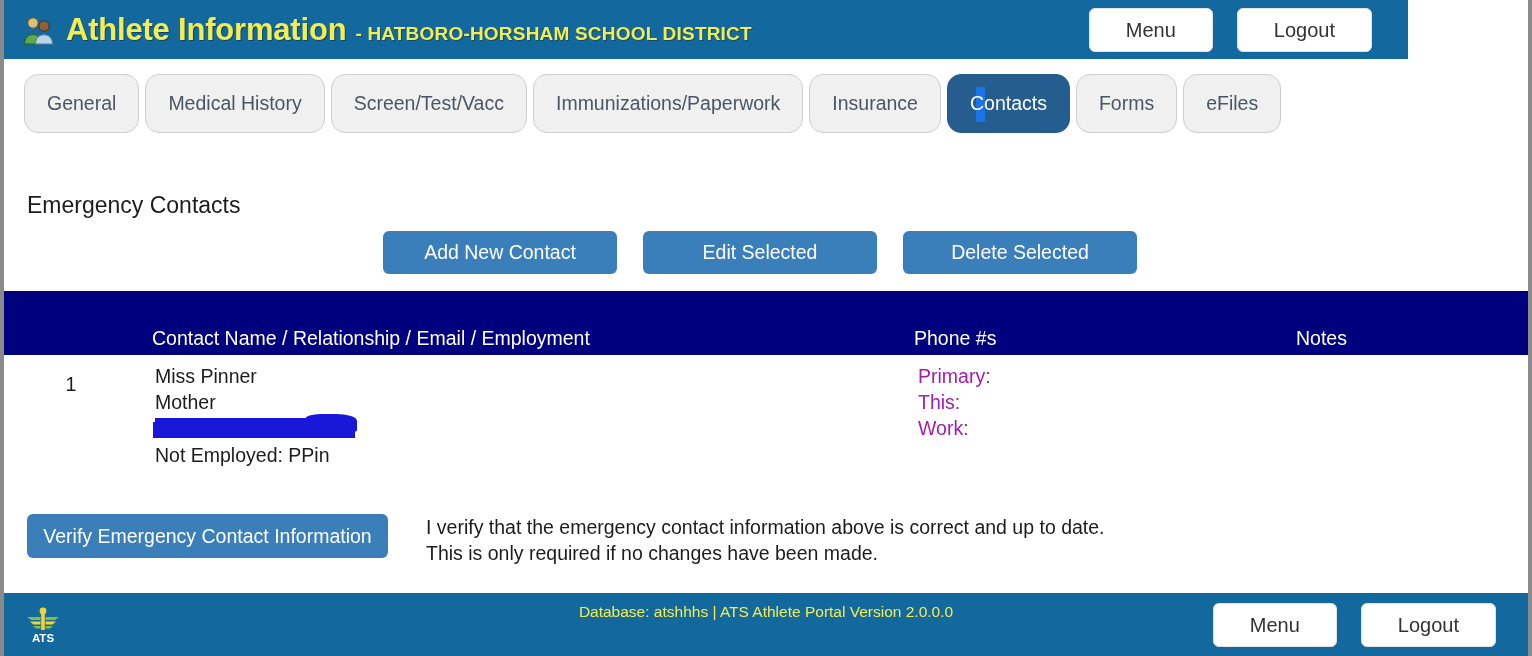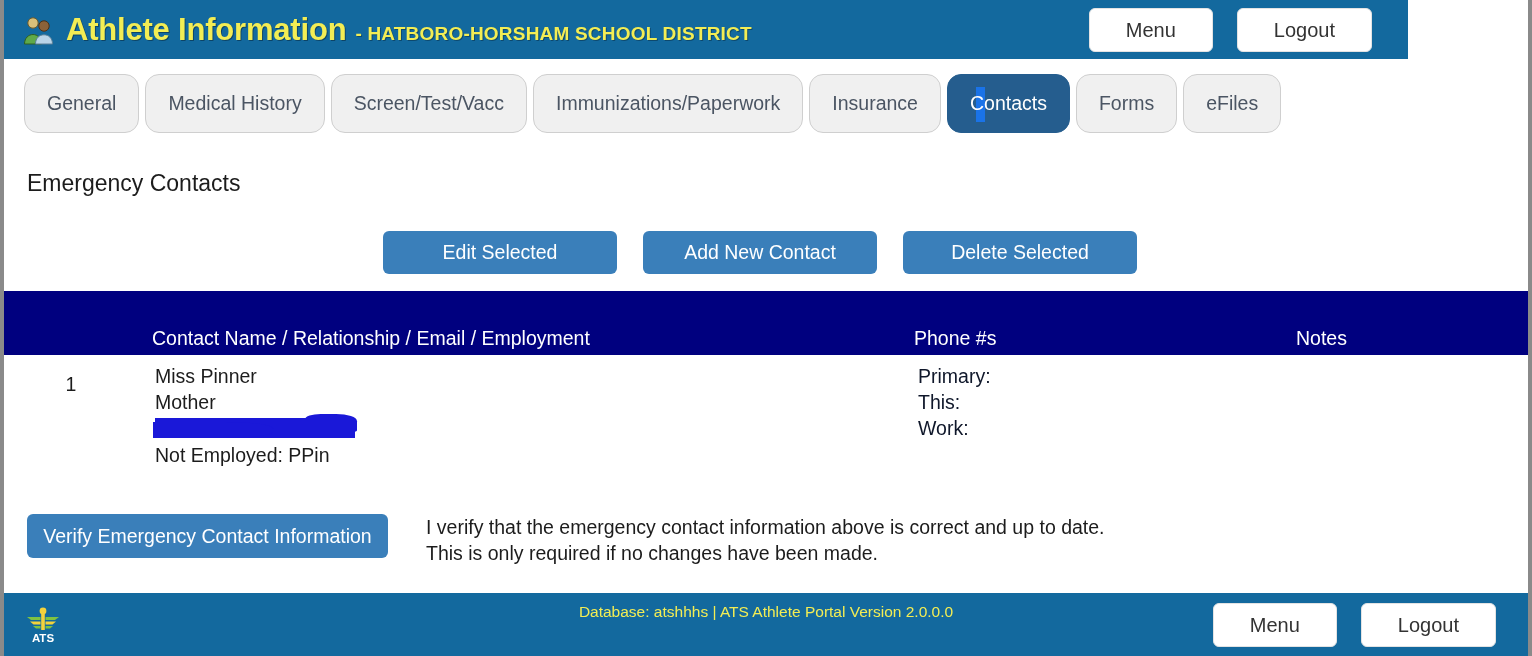--- a/index.html
+++ b/index.html
@@ -125,21 +125,21 @@
     z-index: 0;
   }
   .tab.active .tab-label {
     position: relative;
     z-index: 1;
   }
 
   
   .section-title {
     position: absolute;
-    top: 170px;
+    top: 192px;
     left: 23px;
     font-size: 23px;
     color: #1c1c1c;
   }
 
   
   .action-row {
     position: absolute;
     top: 231px;
     left: 379px;
@@ -240,21 +240,21 @@
     width: 52px;
     height: 18px;
     background: #1a18d8;
     border-radius: 30% 40% 10% 0;
   }
   .row-phone-col {
     position: absolute;
     left: 914px;
     top: 8px;
     font-size: 19.5px;
-    color: #0f172a;
+    color: #a21caf;
     line-height: 26px;
   }
 
   
   .verify-btn {
     position: absolute;
     top: 514px;
     left: 23px;
     width: 361px;
     height: 44px;
@@ -362,22 +362,22 @@
       <span class="tab-label">Forms</span>
     </div>
     <div class="tab">
       <span class="tab-label">eFiles</span>
     </div>
   </div>
 
   <div class="section-title">Emergency Contacts</div>
 
   <div class="action-row">
+    <button class="blue-btn btn-add">Add New Contact</button>
     <button class="blue-btn btn-edit">Edit Selected</button>
-    <button class="blue-btn btn-add">Add New Contact</button>
     <button class="blue-btn btn-delete">Delete Selected</button>
   </div>
 
   <div class="table-head">
     <div class="th th-name">Contact Name / Relationship / Email / Employment</div>
     <div class="th th-phone">Phone #s</div>
     <div class="th th-notes">Notes</div>
   </div>
 
   <div class="table-body">

